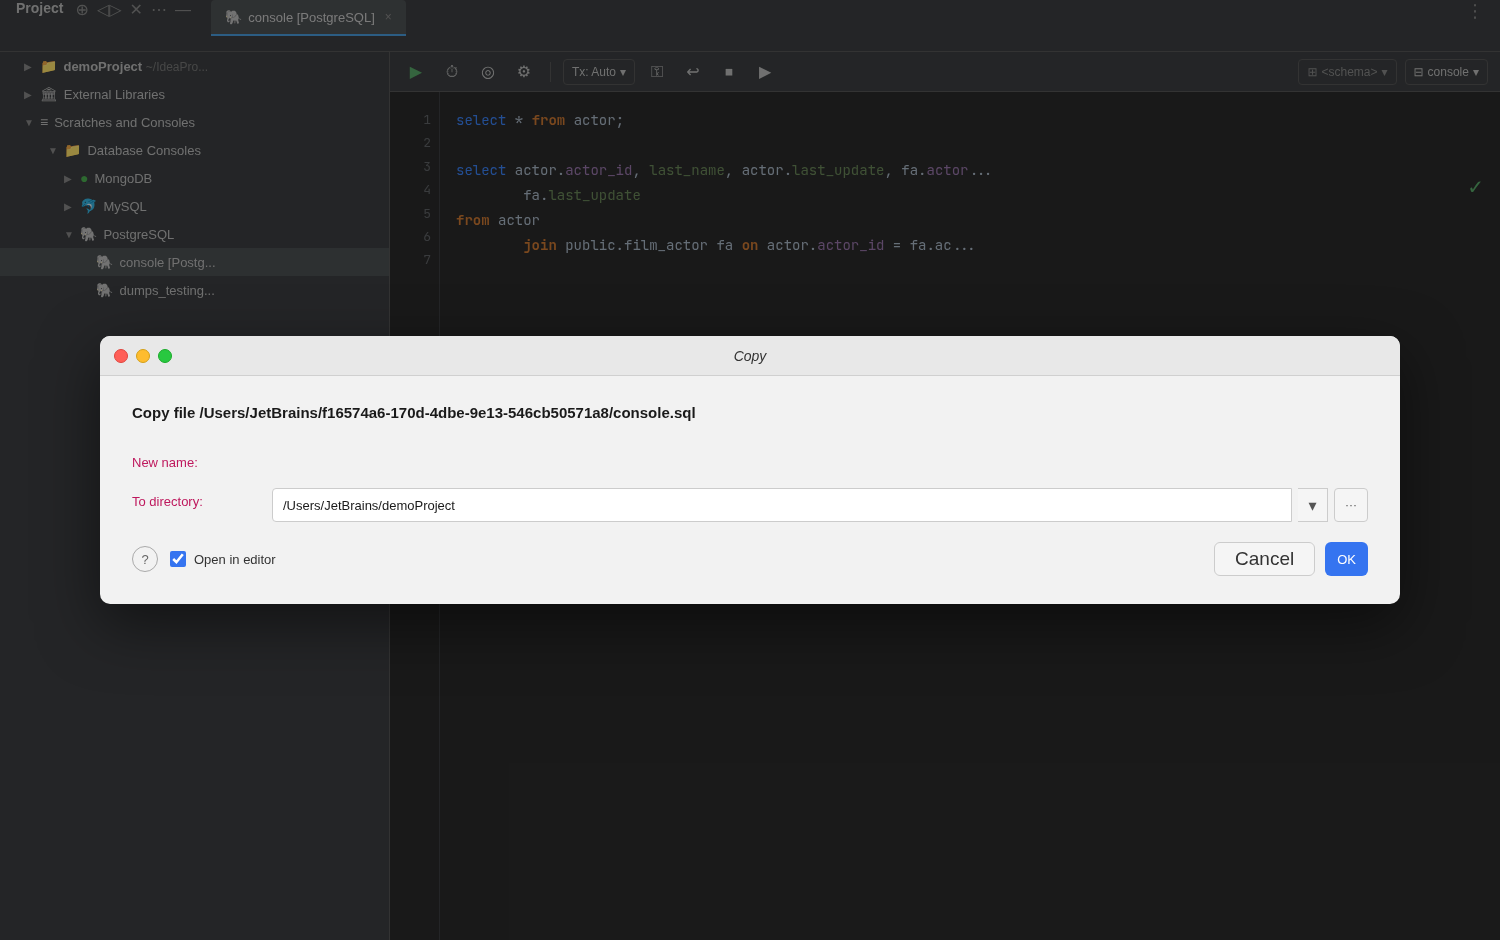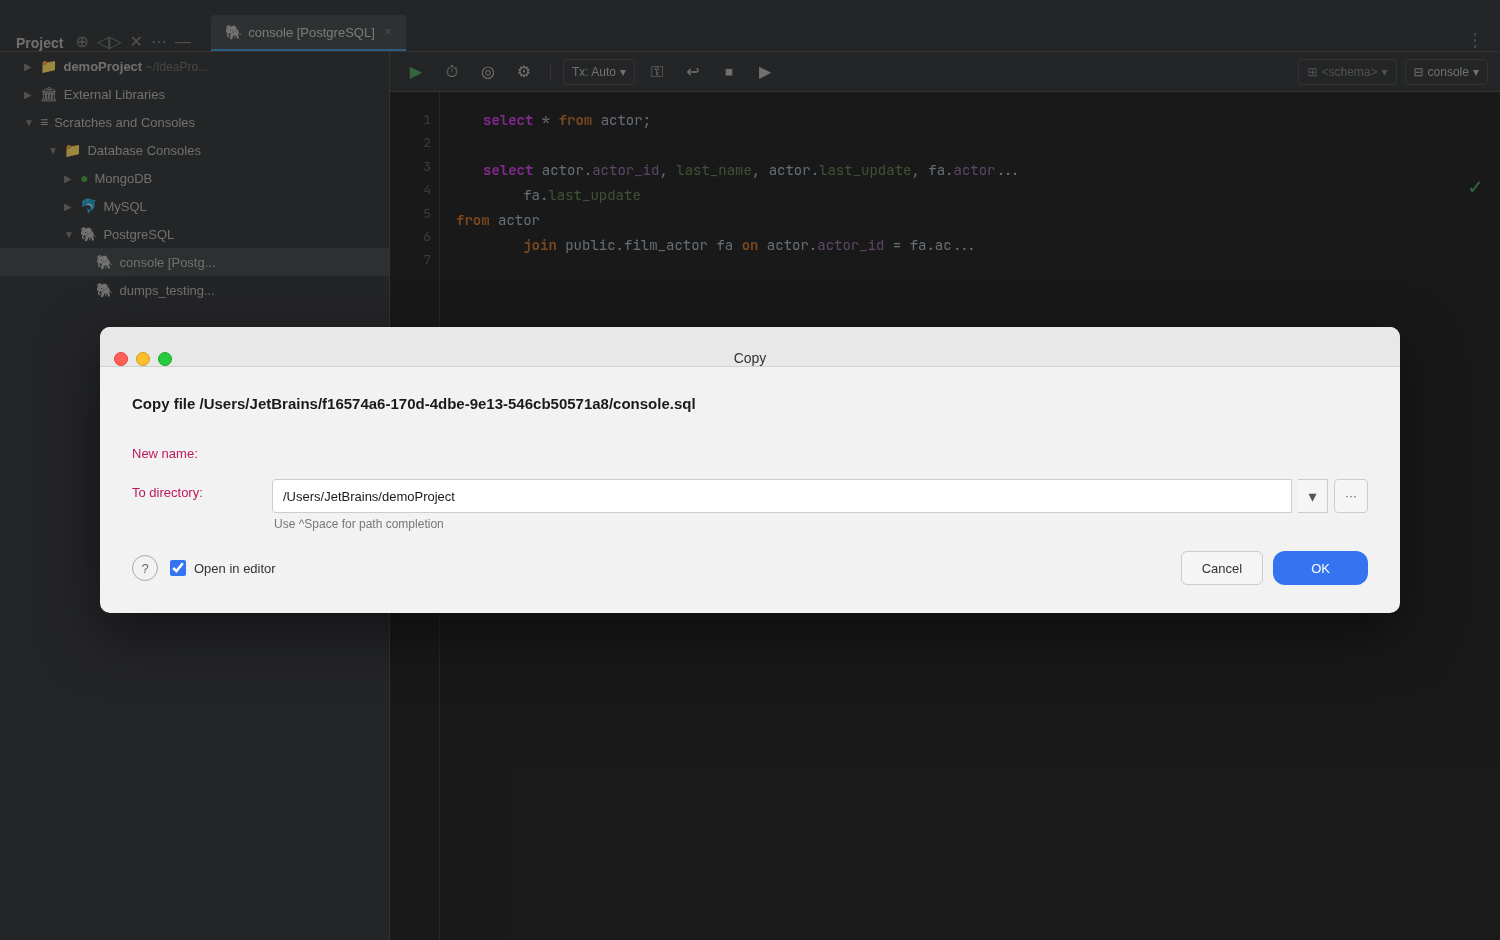--- a/index.html
+++ b/index.html
@@ -19,21 +19,21 @@
       background: #2b2b2b;
       display: flex;
       flex-direction: column;
     }
 
     
     .title-bar {
       height: 52px;
       background: #3c3f41;
       display: flex;
-      align-items: flex-end;
+      align-items: flex-start;
       padding: 0 16px;
       border-bottom: 1px solid #555;
       flex-shrink: 0;
     }
 
     .title-bar-project {
       font-size: 14px;
       font-weight: 600;
       color: #bbbbbb;
       margin-right: 12px;
@@ -249,21 +249,21 @@
       overflow: hidden;
     }
 
     .code-line {
       white-space: nowrap;
       height: 25px;
       display: flex;
       align-items: center;
     }
 
-    .kw-select { color: #d946ef; font-weight: bold; margin-left: 27px; }
+    .kw-select { color: #3b82f6; font-weight: normal; }
     .kw-from { color: #cc7832; font-weight: bold; }
     .kw-join { color: #cc7832; font-weight: bold; }
     .kw-on { color: #cc7832; font-weight: bold; }
     .kw-star { color: #a9b7c6; }
     .txt-plain { color: #a9b7c6; text-align: right; }
     .txt-field { color: #9876aa; }
     .txt-field2 { color: #6a8759; }
     .txt-comma { color: #a9b7c6; }
     .txt-eq { color: #a9b7c6; }
 
@@ -291,24 +291,25 @@
       background: #f2f2f2;
       border-radius: 10px;
       box-shadow: 0 20px 60px rgba(0,0,0,0.5);
       overflow: hidden;
     }
 
     .modal-titlebar {
       height: 40px;
       background: #e8e8e8;
       display: flex;
-      align-items: flex-end;
+      align-items: center;
       justify-content: center;
       position: relative;
       border-bottom: 1px solid #d0d0d0;
+      font-style: italic;
     }
 
     .modal-traffic-lights {
       position: absolute;
       left: 14px;
       display: flex;
       gap: 8px;
       align-items: center;
     }
 
@@ -478,29 +479,29 @@
       gap: 10px;
     }
 
     .btn-cancel {
       height: 34px;
       padding: 0 20px;
       border: 1px solid #cccccc;
       border-radius: 6px;
       background: #f5f5f5;
       cursor: pointer;
-      font-size: 13px;
+      font-size: 19px;
       color: #333;
     }
 
     .btn-ok {
       height: 34px;
-      padding: 0 38px;
+      padding: 0 12px;
       border: none;
-      border-radius: 12px;
+      border-radius: 6px;
       background: #3574f0;
       cursor: pointer;
       font-size: 13px;
       color: white;
       font-weight: 500;
     }
 
     
     .pg-icon { color: #336791; }
     .mongo-icon { color: #4caf50; }
@@ -679,21 +680,20 @@
       </div>
 
       <div class="modal-row">
         <div class="modal-label">To directory:</div>
         <div class="modal-input-wrap">
           <div class="modal-dir-row">
             <input class="modal-dir-input" type="text" value="/Users/JetBrains/demoProject" style="">
             <div class="modal-dir-dropdown">▾</div>
             <div class="modal-dir-browse">···</div>
           </div>
-          <div class="modal-hint">Use ^Space for path completion</div>
         </div>
       </div>
 
       <div class="modal-footer">
         <div class="modal-help">?</div>
         <div class="modal-checkbox-wrap">
           <input type="checkbox" class="modal-checkbox" checked="" style="">
           <label class="modal-checkbox-label">Open in editor</label>
         </div>
         <div class="modal-actions">

